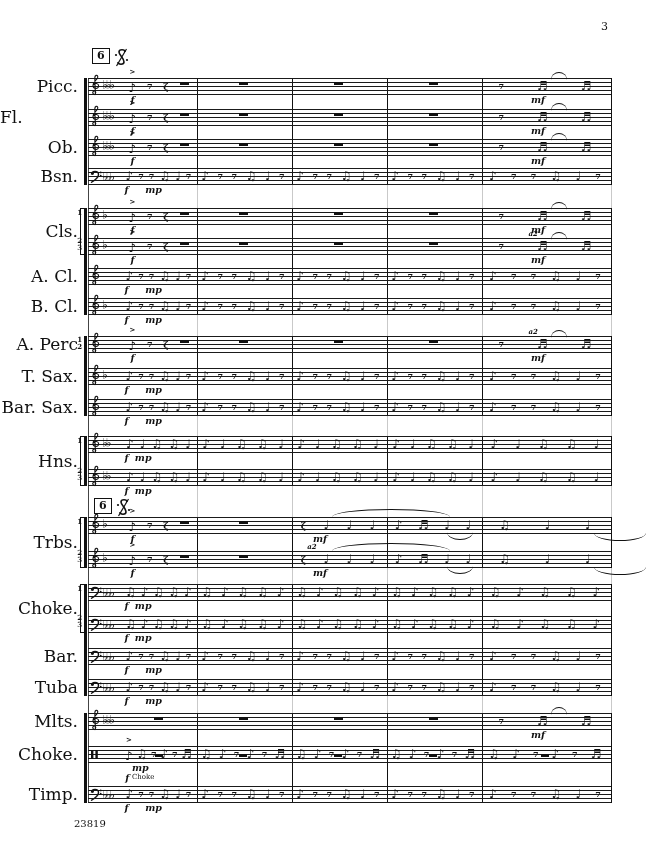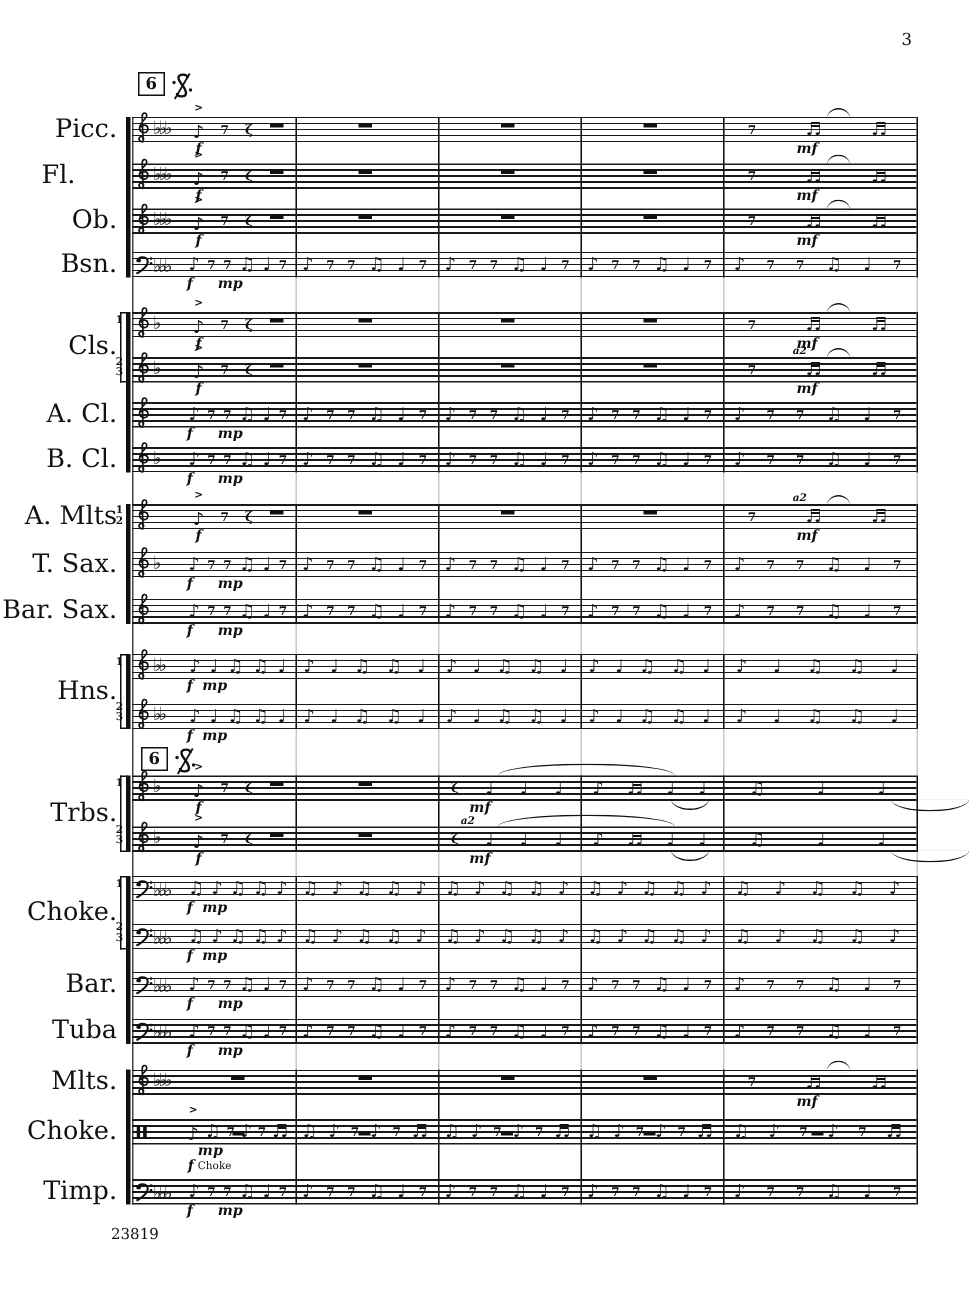--- a/index.html
+++ b/index.html
@@ -1059,27 +1059,27 @@
             <span class="r8">7</span>
             <span class="note">♫</span>
             <span class="note">♩</span>
             <span class="r8">7</span>
           </div>
           <span class="dyn" style="left: 36.48px; top: 17px;">f</span>
           <span class="dyn" style="left: 57.2px; top: 17px;">mp</span>
         </div>
       </div>
       <div class="label" style="left: 0px; top: 86px; width: 78px; text-align: right;">Picc.</div>
-      <div class="label" style="left: 0px; top: 117px; width: 78px; text-align: center;">Fl.</div>
+      <div class="label" style="left: 0px; top: 117px; width: 78px; text-align: left;">Fl.</div>
       <div class="label" style="left: 0px; top: 147px; width: 78px; text-align: right;">Ob.</div>
       <div class="label" style="left: 0px; top: 176px; width: 78px; text-align: right;">Bsn.</div>
       <div class="label" style="left: 0px; top: 231px; width: 78px; text-align: right;">Cls.</div>
       <div class="label" style="left: 0px; top: 276px; width: 78px; text-align: right;">A. Cl.</div>
       <div class="label" style="left: 0px; top: 306px; width: 78px; text-align: right;">B. Cl.</div>
-      <div class="label" style="left: 0px; top: 344px; width: 78px; text-align: right;">A. Mlts</div>
+      <div class="label" style="left: 0px; top: 344px; width: 78px; text-align: right;">A. Perc</div>
       <div class="label" style="left: 0px; top: 376px; width: 78px; text-align: right;">T. Sax.</div>
       <div class="label" style="left: 0px; top: 407px; width: 78px; text-align: right;">Bar. Sax.</div>
       <div class="label" style="left: 0px; top: 461px; width: 78px; text-align: right;">Hns.</div>
       <div class="label" style="left: 0px; top: 542px; width: 78px; text-align: right;">Trbs.</div>
       <div class="label" style="left: 0px; top: 608px; width: 78px; text-align: right;">Choke.</div>
       <div class="label" style="left: 0px; top: 656px; width: 78px; text-align: right;">Bar.</div>
       <div class="label" style="left: 0px; top: 687px; width: 78px; text-align: right;">Tuba</div>
       <div class="label" style="left: 0px; top: 721px; width: 78px; text-align: right;">Mlts.</div>
       <div class="label" style="left: 0px; top: 754px; width: 78px; text-align: right;">Choke.</div>
       <div class="label" style="left: 0px; top: 794px; width: 78px; text-align: right;">Timp.</div>

